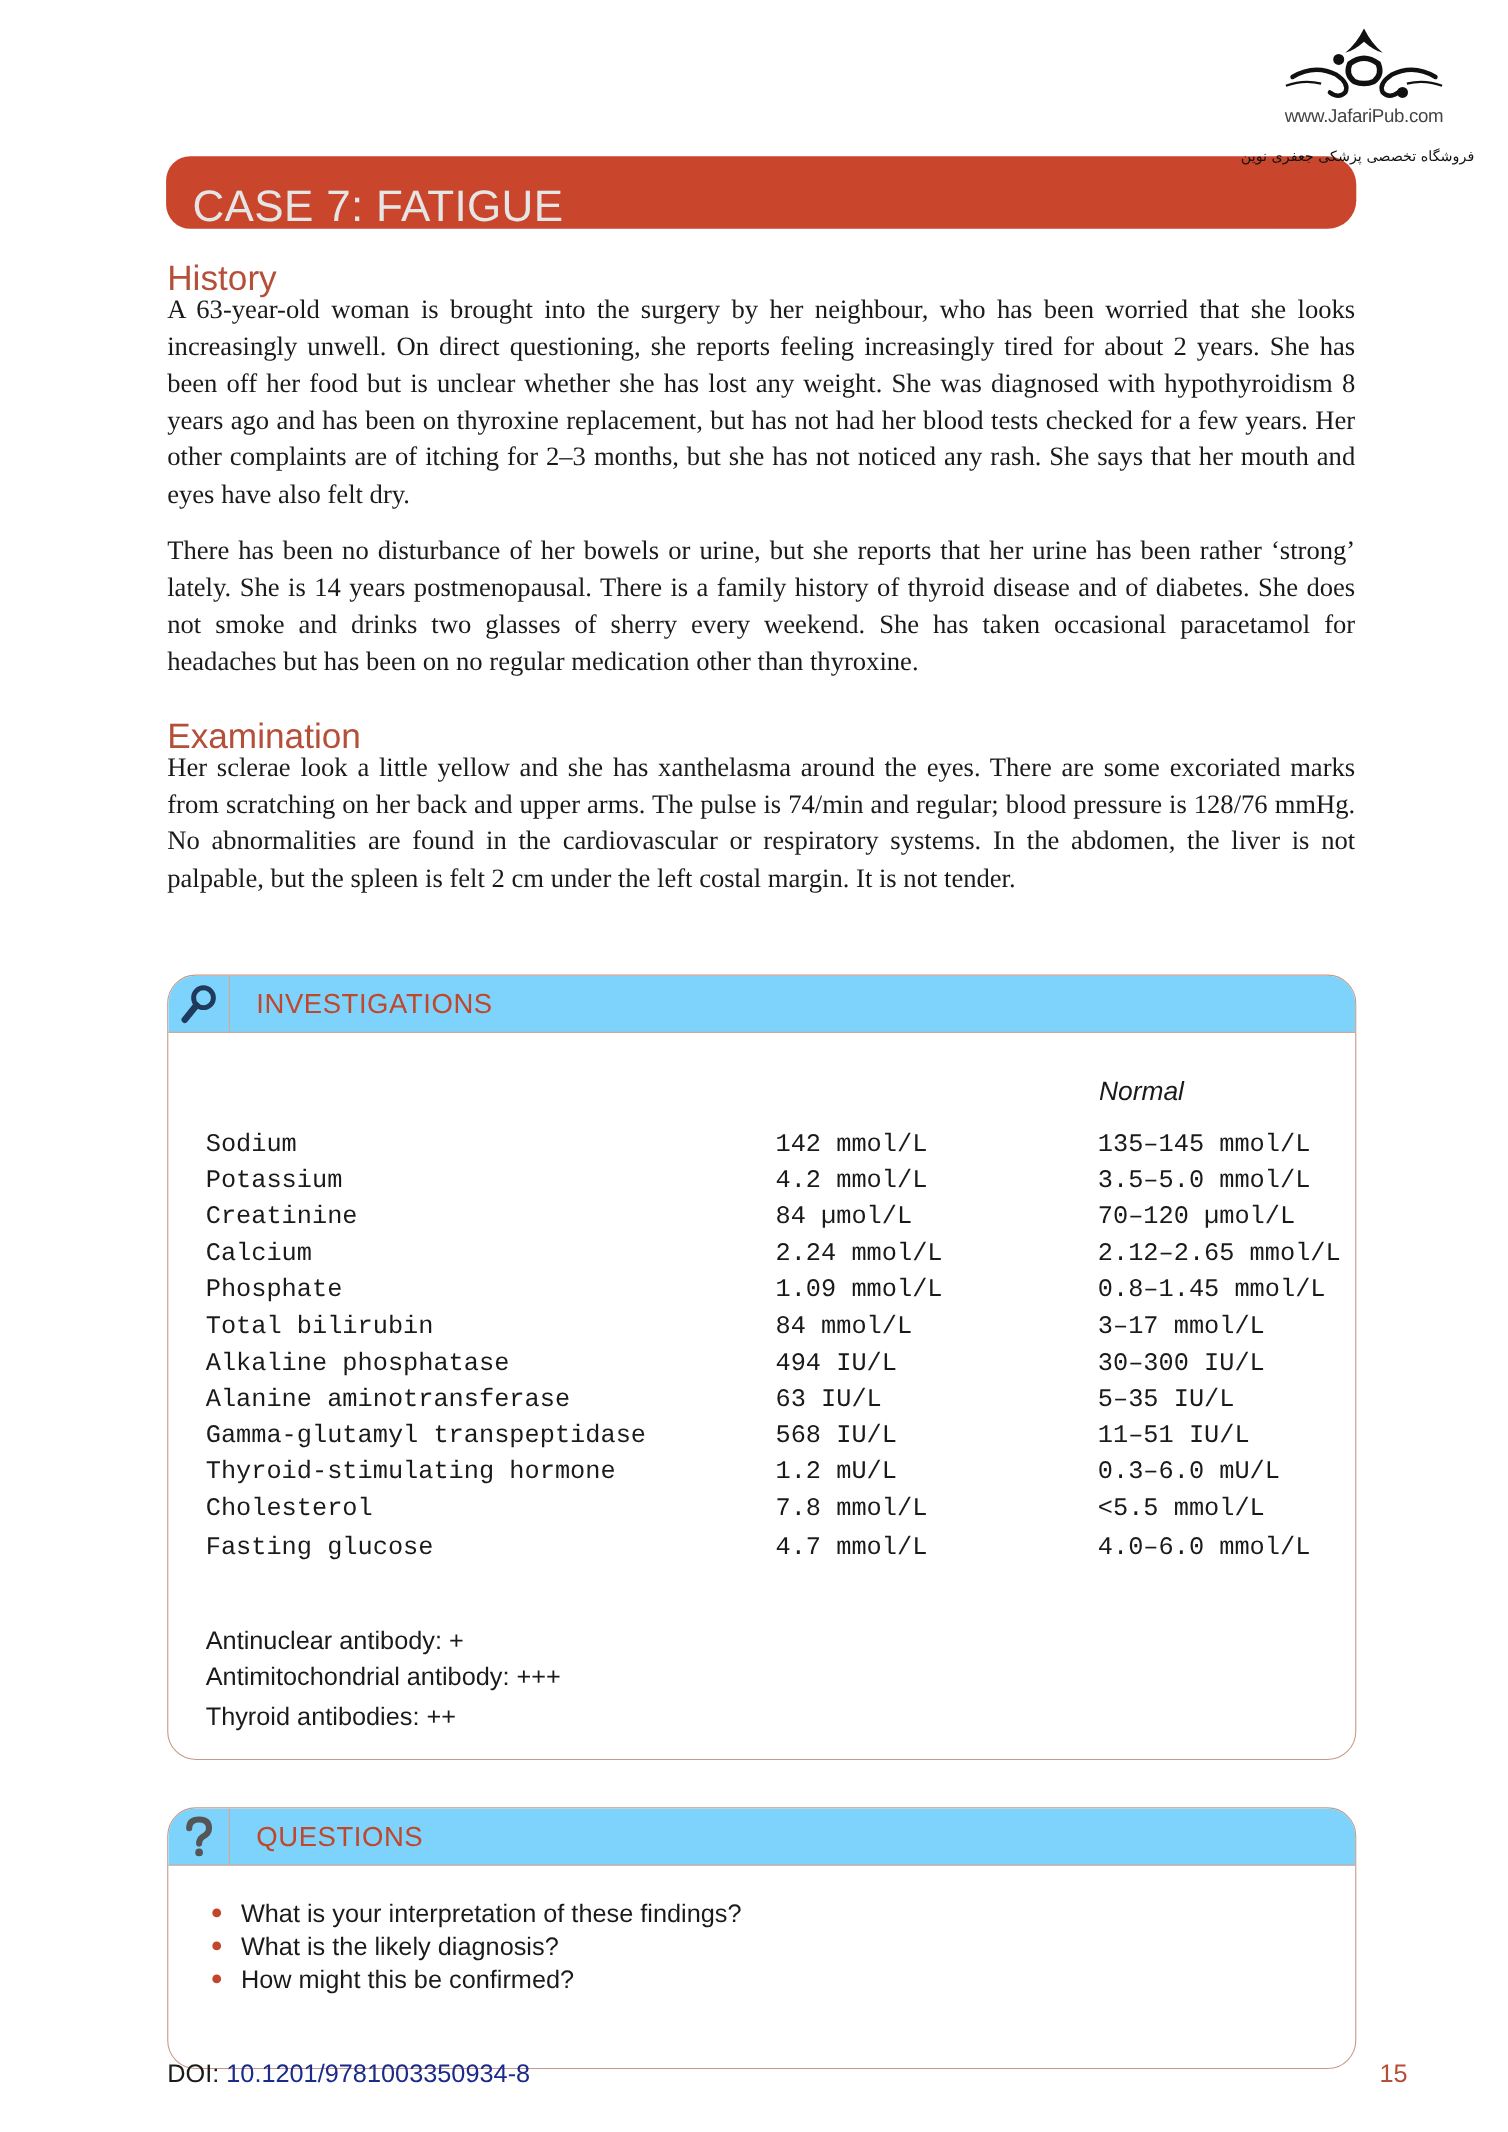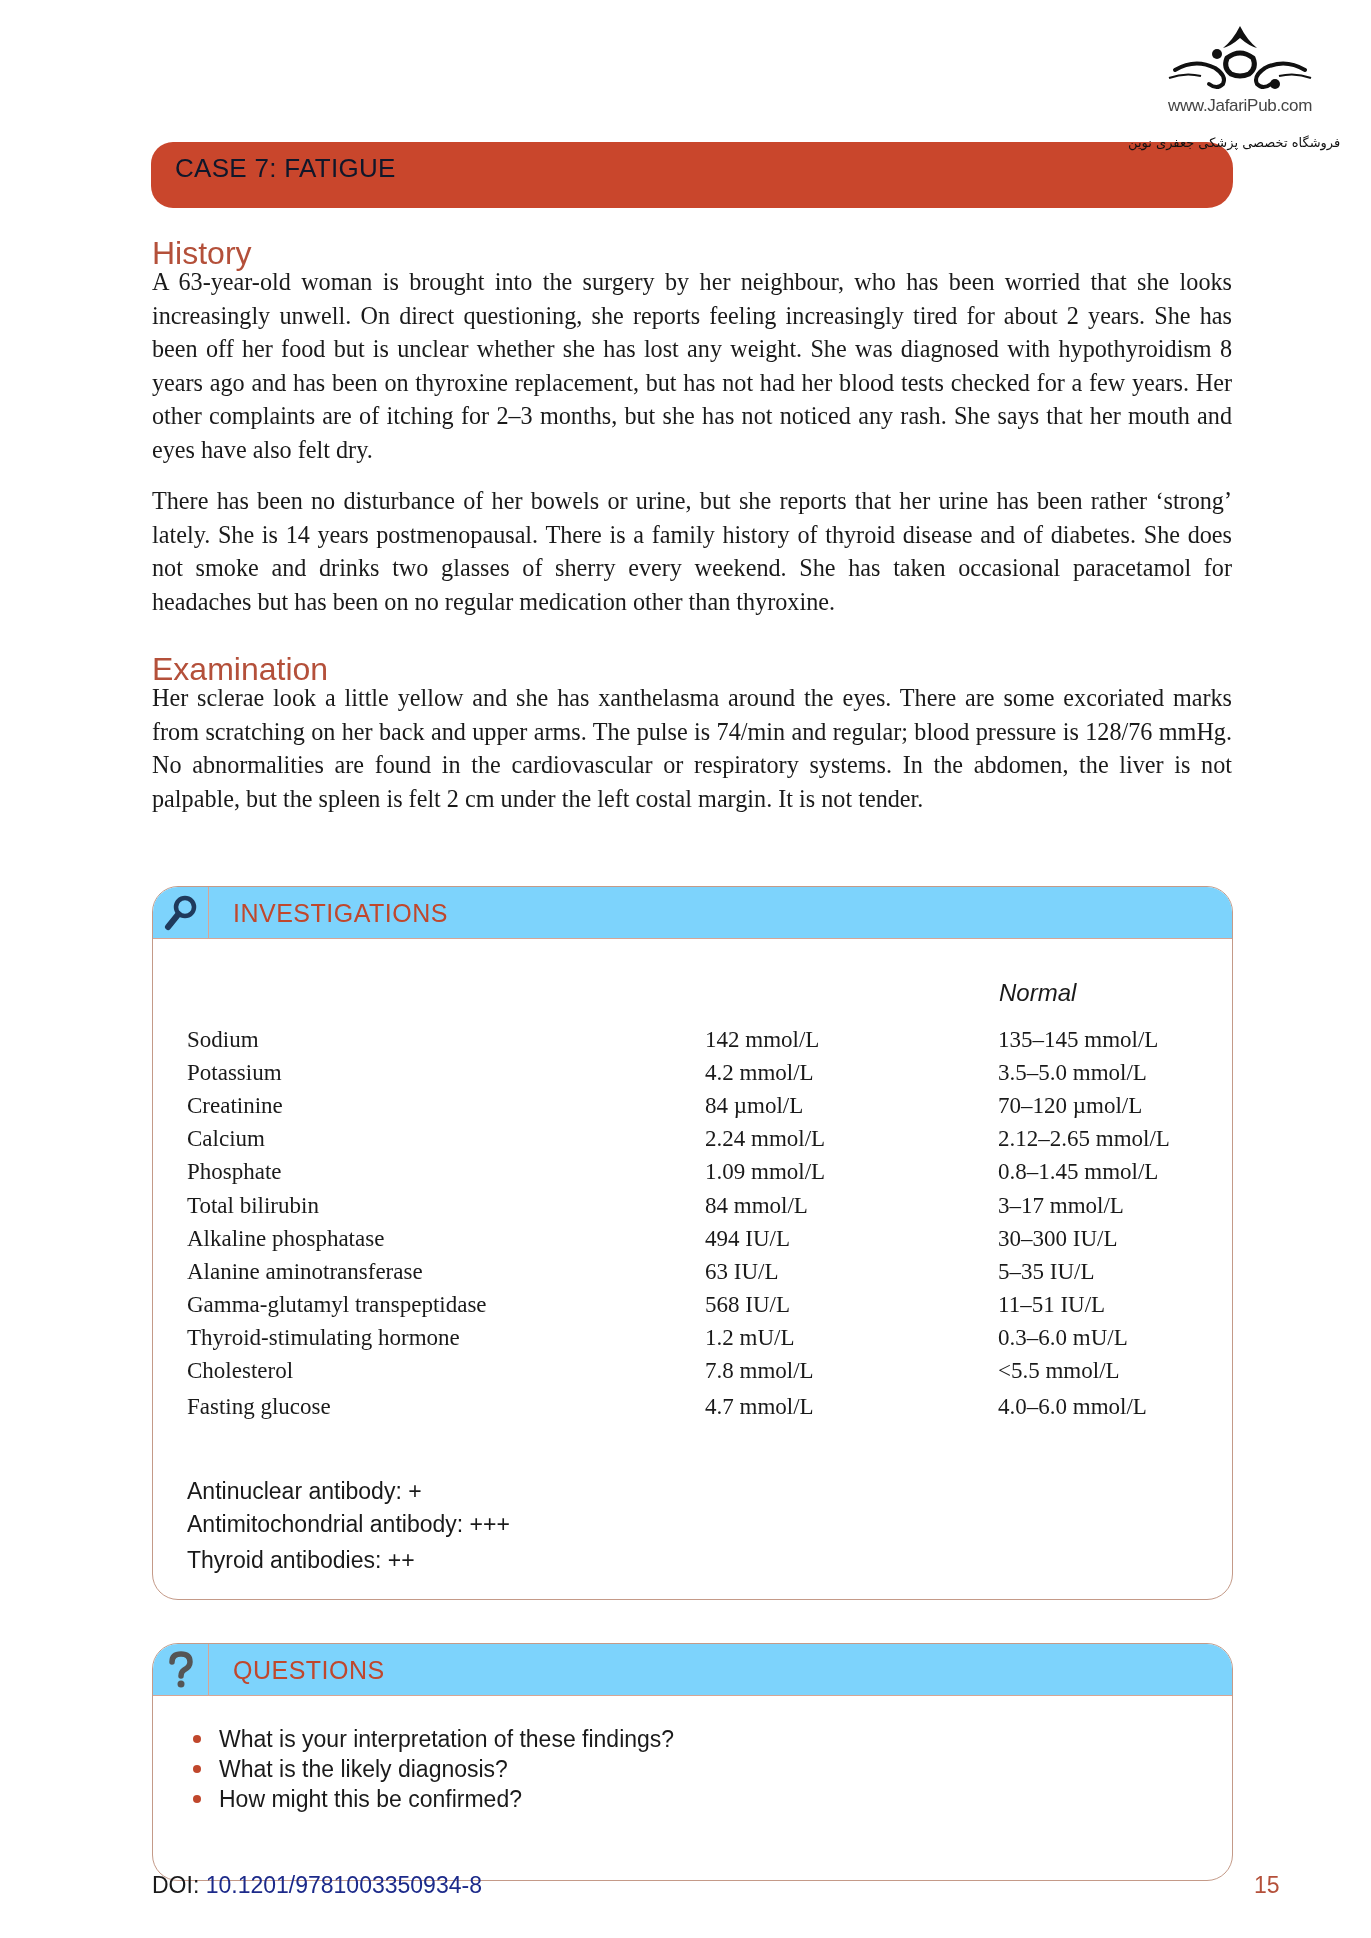--- a/index.html
+++ b/index.html
@@ -7,38 +7,38 @@
   body { position: relative; font-family: "Liberation Sans", sans-serif; color: #1a1a1a; }
 
   
   .logo { position: absolute; left: 1150px; top: 18px; width: 180px; text-align: center; }
   .logo svg { display: block; margin: 0 auto; }
   .logo-url { font-family: "Liberation Sans", sans-serif; font-size: 17px; color: #444; letter-spacing: -0.3px; margin-top: -2px; }
   .logo-fa { position: absolute; left: 1128px; top: 135px; font-family: "DejaVu Sans", sans-serif; font-size: 13px; color: #111; direction: rtl; white-space: nowrap; z-index: 3; }
 
   
   .title-bar { position: absolute; left: 151px; top: 142px; width: 1082px; height: 66px; background: #c9462c; border-radius: 22px 26px 26px 22px; }
-  .title-text { position: absolute; left: 24px; top: 11px; font-family: "Liberation Sans", sans-serif; font-size: 26px; color: #0f172a; letter-spacing: 0.3px; }
+  .title-text { position: absolute; left: 24px; top: 24px; font-family: "Liberation Sans", sans-serif; font-size: 40px; color: #e5e5e5; letter-spacing: 0.3px; }
 
   
   .section-heading { position: absolute; left: 152px; font-family: "Liberation Sans", sans-serif; font-size: 32px; color: #b4503a; font-weight: normal; margin-top: 13px; }
 
   
   .para { position: absolute; left: 152px; width: 1080px; font-family: "Liberation Serif", serif; font-size: 24.2px; line-height: 33.5px; color: #1a1a1a; text-align: justify; }
 
   
   .box { position: absolute; left: 152px; width: 1081px; border: 1.5px solid #c49a88; border-radius: 26px; background: #fff; overflow: hidden; }
   .box-header { position: relative; height: 52px; background: #7dd3fc; border-bottom: 1.5px solid #d7a594; text-align: right; }
   .box-icon-cell { position: absolute; left: 0; top: 0; width: 56px; height: 52px; border-right: 1.5px solid #d7a594; display: flex; align-items: center; justify-content: center; }
   .box-title { position: absolute; left: 80px; top: 12px; font-family: "Liberation Sans", sans-serif; font-size: 25px; color: #c0472c; letter-spacing: 0.5px; }
 
   
   .inv-normal-head { position: absolute; left: 846px; top: 92px; font-family: "Liberation Sans", sans-serif; font-style: italic; font-size: 24px; color: #1a1a1a; }
   .inv-table { position: absolute; left: 34px; top: 136px; width: 1040px; border-collapse: collapse; }
-  .inv-table td { font-family: Liberation Serif, serif; font-size: 23px; color: #1a1a1a; height: 33.2px; padding: 0; vertical-align: middle; white-space: nowrap; }
+  .inv-table td { font-family: Liberation Mono, monospace; font-size: 23px; color: #1a1a1a; height: 33.2px; padding: 0; vertical-align: middle; white-space: nowrap; }
   .inv-table td.c1 { width: 518px; }
   .inv-table td.c2 { width: 293px; }
   .inv-table tr.last td { height: 38px; }
   .antibodies { position: absolute; left: 34px; top: 588px; }
   .antibody { font-family: "Liberation Sans", sans-serif; font-size: 23px; color: #1a1a1a; height: 33px; line-height: 33px; }
   .antibody.third { margin-top: 3px; }
 
   
   .q-list { position: absolute; left: 40px; top: 80px; list-style: none; }
   .q-item { position: relative; padding-left: 26px; font-family: "Liberation Sans", sans-serif; font-size: 23px; color: #1a1a1a; height: 30px; line-height: 30px; }

